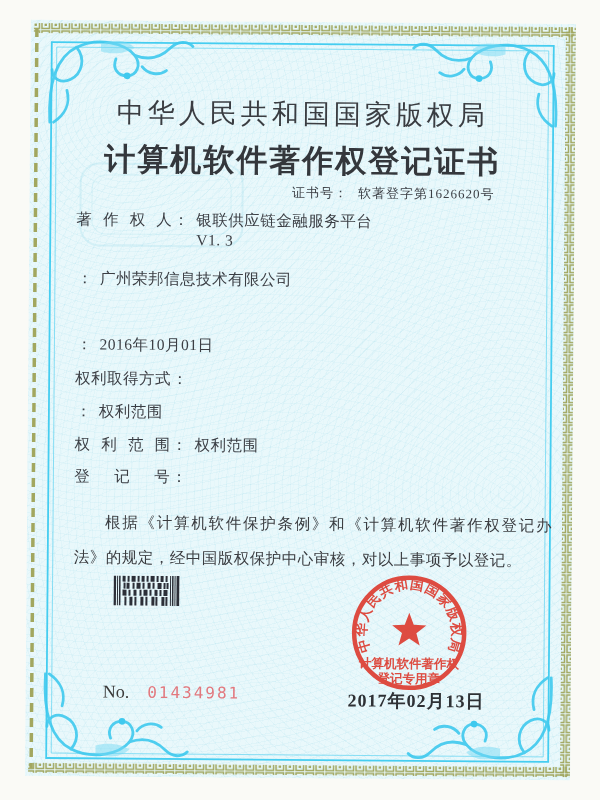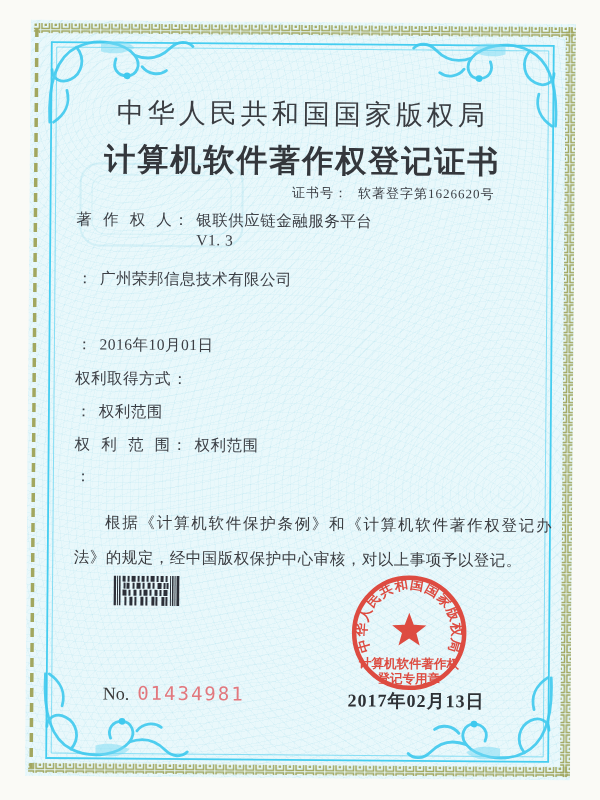--- a/index.html
+++ b/index.html
@@ -52,21 +52,21 @@
     position:absolute;left:47px;top:484px;width:478px;
     font-size:15.5px;line-height:35px;color:#3a3c40;letter-spacing:.5px;
     text-indent:2em;text-align:justify;
   }
   .barcode{position:absolute;left:87px;top:555px;width:66px;height:30px;}
   .serial{
     position:absolute;left:77px;top:661px;font-size:18px;color:#3b3b3b;white-space:nowrap;
   }
   .serial .num{
     color:#e2787e;font-family:"DejaVu Sans Mono","Liberation Mono",monospace;
-    font-size:19px;letter-spacing:2px;margin-left:8px;
+    font-size:16px;letter-spacing:2px;margin-left:18px;
   }
   .seal-svg{position:absolute;left:318px;top:550px;width:130px;height:130px;}
   .seal-date{
     position:absolute;left:322px;top:666px;font-size:18px;font-weight:600;
     color:#2e3135;letter-spacing:1px;white-space:nowrap;
   }
 </style>
 </head>
 <body>
 
@@ -149,20 +149,21 @@
     <span class="fvalue">权利范围</span>
   </div>
 
   <div class="row" style="top:414px">
     <span class="flabel">权利范围</span>
       <span class="fcolon">：</span>
     <span class="fvalue">权利范围</span>
   </div>
 
   <div class="row" style="top:446px">
+    <span class="flabel">登记号</span>
       <span class="fcolon">：</span>
   </div>
 
   <div class="statement">根据《计算机软件保护条例》和《计算机软件著作权登记办法》的规定，经中国版权保护中心审核，对以上事项予以登记。</div>
 
   <svg class="barcode" viewBox="0 0 66 30" xmlns="http://www.w3.org/2000/svg" fill="#2c2f38">
     <rect x="0" y="0" width="2.5" height="30"></rect>
       <rect x="3.5" y="0" width="1" height="30"></rect>
       <rect x="5.5" y="0" width="1.5" height="30"></rect>
     <rect x="9" y="0" width="3" height="6"></rect>

